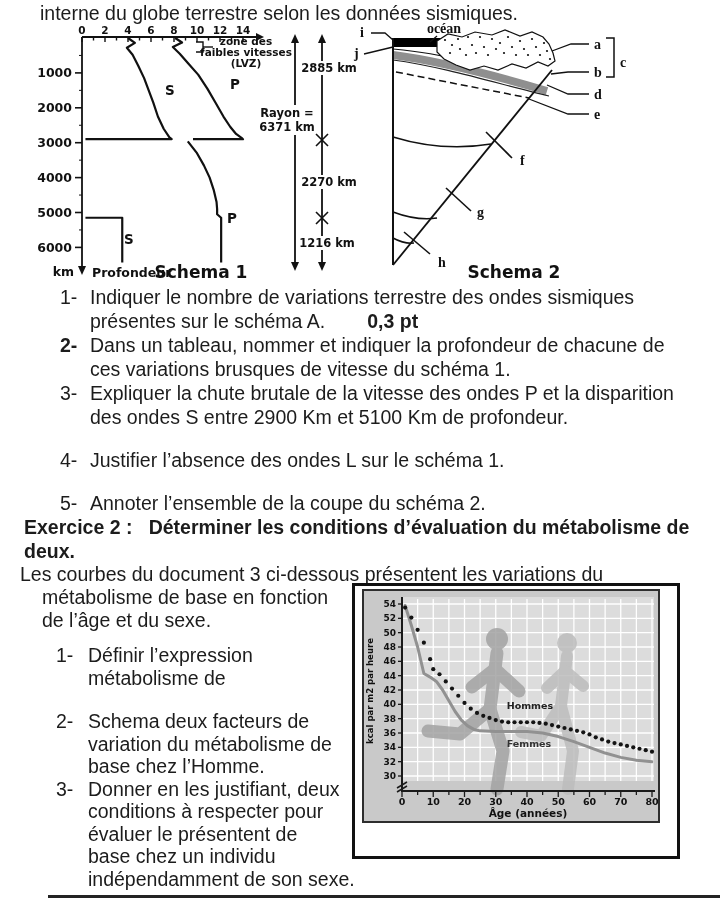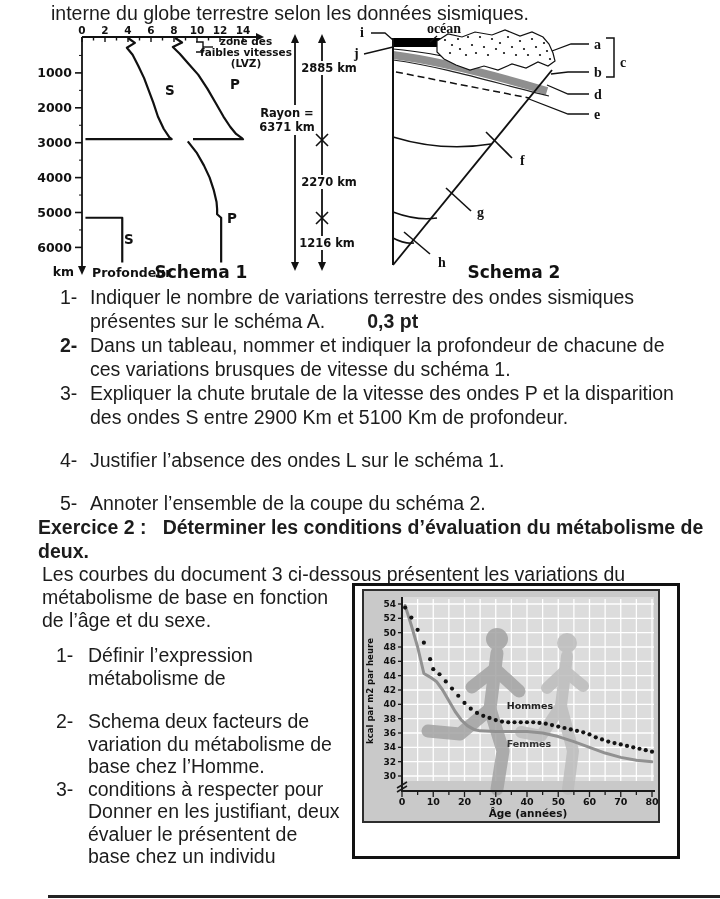--- a/index.html
+++ b/index.html
@@ -1,40 +1,40 @@
 <!DOCTYPE html>
 <html><head>
 <meta charset="utf-8">
 <style>
   html,body{margin:0;padding:0;}
   body{width:720px;height:899px;position:relative;background:#ffffff;color:#1c1c1c;
        font-family:"Liberation Sans",sans-serif;overflow:hidden;}
-  .intro{margin:2px 0 0 51px;font-size:19.5px;line-height:23px;white-space:pre;}
+  .intro{margin:2px 0 0 40px;font-size:19.5px;line-height:23px;white-space:pre;}
   .figure{position:relative;height:258px;}
   #fig-svg{position:absolute;left:0;top:0;overflow:visible;}
   
   text{fill:#111;}
   .f10{font:bold 10.5px "DejaVu Sans",sans-serif;}
   .f11{font:bold 11.5px "DejaVu Sans",sans-serif;}
   .f12{font:bold 12.5px "DejaVu Sans",sans-serif;}
   .fsp{font:bold 13.5px "DejaVu Sans",sans-serif;}
   .flet{font:bold 14px "Liberation Serif",serif;}
   .fcap{font:bold 17px "DejaVu Sans",sans-serif;}
   
   .ex1{margin-top:2px;font-size:19.5px;line-height:24px;}
   .q{position:relative;margin-left:60px;padding-left:30px;}
   .q.sp{margin-top:19px;}
   .qnum{position:absolute;left:0;top:0;}
   .qnum.b{font-weight:bold;}
   .qline{white-space:nowrap;}
   .points{font-weight:bold;margin-left:42px;}
   
-  .ex2-header{margin-left:38px;font-weight:bold;font-size:19.5px;line-height:24px;}
+  .ex2-header{margin-left:24px;font-weight:bold;font-size:19.5px;line-height:24px;}
   .ex2-header div{white-space:pre;}
-  .ex2-intro{margin-left:42px;font-size:19.5px;line-height:23px;white-space:nowrap;}
+  .ex2-intro{margin-left:20px;font-size:19.5px;line-height:23px;white-space:nowrap;}
   .ex2-region{position:relative;margin-left:42px;height:312px;}
   .ex2-left{width:312px;font-size:19.5px;line-height:22.5px;}
   .lline{white-space:nowrap;}
   .item{position:relative;margin-left:14px;padding-left:32px;}
   .item.sp1{margin-top:13px;}
   .item.sp2{margin-top:21px;}
   .doc3-box{position:absolute;left:310px;top:-3px;width:322px;height:270px;
             border:3px solid #111;background:#fff;}
   .doc3-scan{position:absolute;left:7px;top:3px;width:294px;height:230px;
              border:2px solid #2e2e2e;background:#c9c9c9;}
@@ -260,24 +260,25 @@
           <span class="qnum">2-</span>
           <div>
             <div class="qline"><span>Schema deux facteurs de</span></div>
             <div class="qline"><span>variation du métabolisme de</span></div>
             <div class="qline"><span>base chez l’Homme.</span></div>
           </div>
         </div>
         <div class="item">
           <span class="qnum">3-</span>
           <div>
+            <div class="qline"><span>Donner en les justifiant, deux</span></div>
             <div class="qline"><span>conditions à respecter pour</span></div>
-            <div class="qline"><span>Donner en les justifiant, deux</span></div>
             <div class="qline"><span>évaluer le présentent de</span></div>
             <div class="qline"><span>base chez un individu</span></div>
+            <div class="qline"><span>indépendamment de son sexe.</span></div>
           </div>
         </div>
       </div>
     <div class="doc3-box">
       <div class="doc3-scan">
         <svg id="metab-chart" width="294" height="230" viewBox="0 0 294 230">
             <rect x="0" y="0" width="294" height="230" fill="#c9c9c9"></rect>
             <rect x="38" y="6" width="252" height="184" fill="#dcdcdc"></rect>
             <g>
               <path d="M53.625,8 L 53.625,190" fill="none" stroke="#ffffff" stroke-width="1.3"></path>

